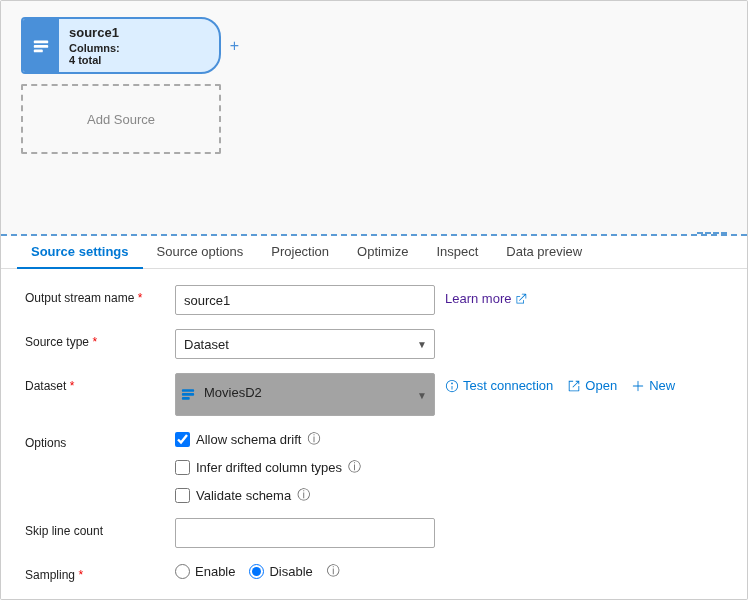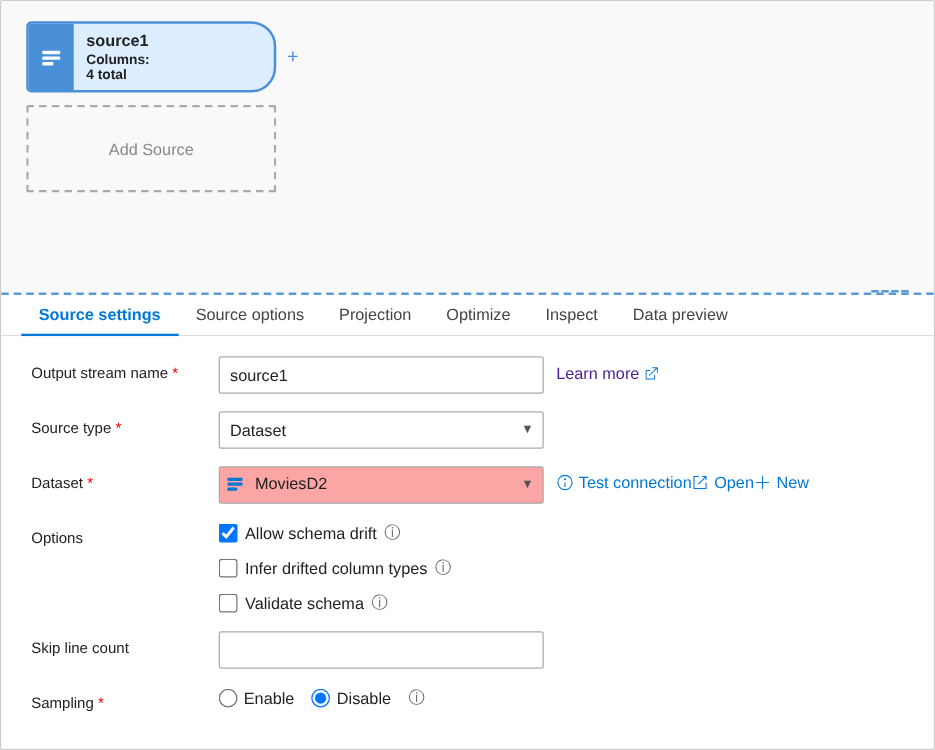--- a/index.html
+++ b/index.html
@@ -211,28 +211,28 @@
       color: #555;
       font-size: 10px;
     }
     
     .dataset-select-wrap {
       position: relative;
       width: 260px;
     }
     .dataset-select-wrap select {
       width: 100%;
-      height: 30px;
+      height: 43px;
       border: 1px solid #aaa;
       border-radius: 2px;
       padding: 0 28px 4px 28px;
       font-size: 13px;
       appearance: none;
       -webkit-appearance: none;
-      background: #fca5a5;
+      background: #a3a3a3;
       color: #222;
       cursor: pointer;
       outline: none;
     }
     .dataset-icon {
       position: absolute;
       left: 6px;
       top: 50%;
       transform: translateY(-50%);
       pointer-events: none;
@@ -245,20 +245,21 @@
       top: 50%;
       transform: translateY(-50%);
       pointer-events: none;
       color: #555;
       font-size: 10px;
     }
     
     .dataset-actions {
       display: flex;
       align-items: flex-start;
+      gap: 14px;
       padding-top: 5px;
     }
     .action-btn {
       display: flex;
       align-items: center;
       gap: 4px;
       color: #0078d4;
       font-size: 13px;
       cursor: pointer;
       background: none;

